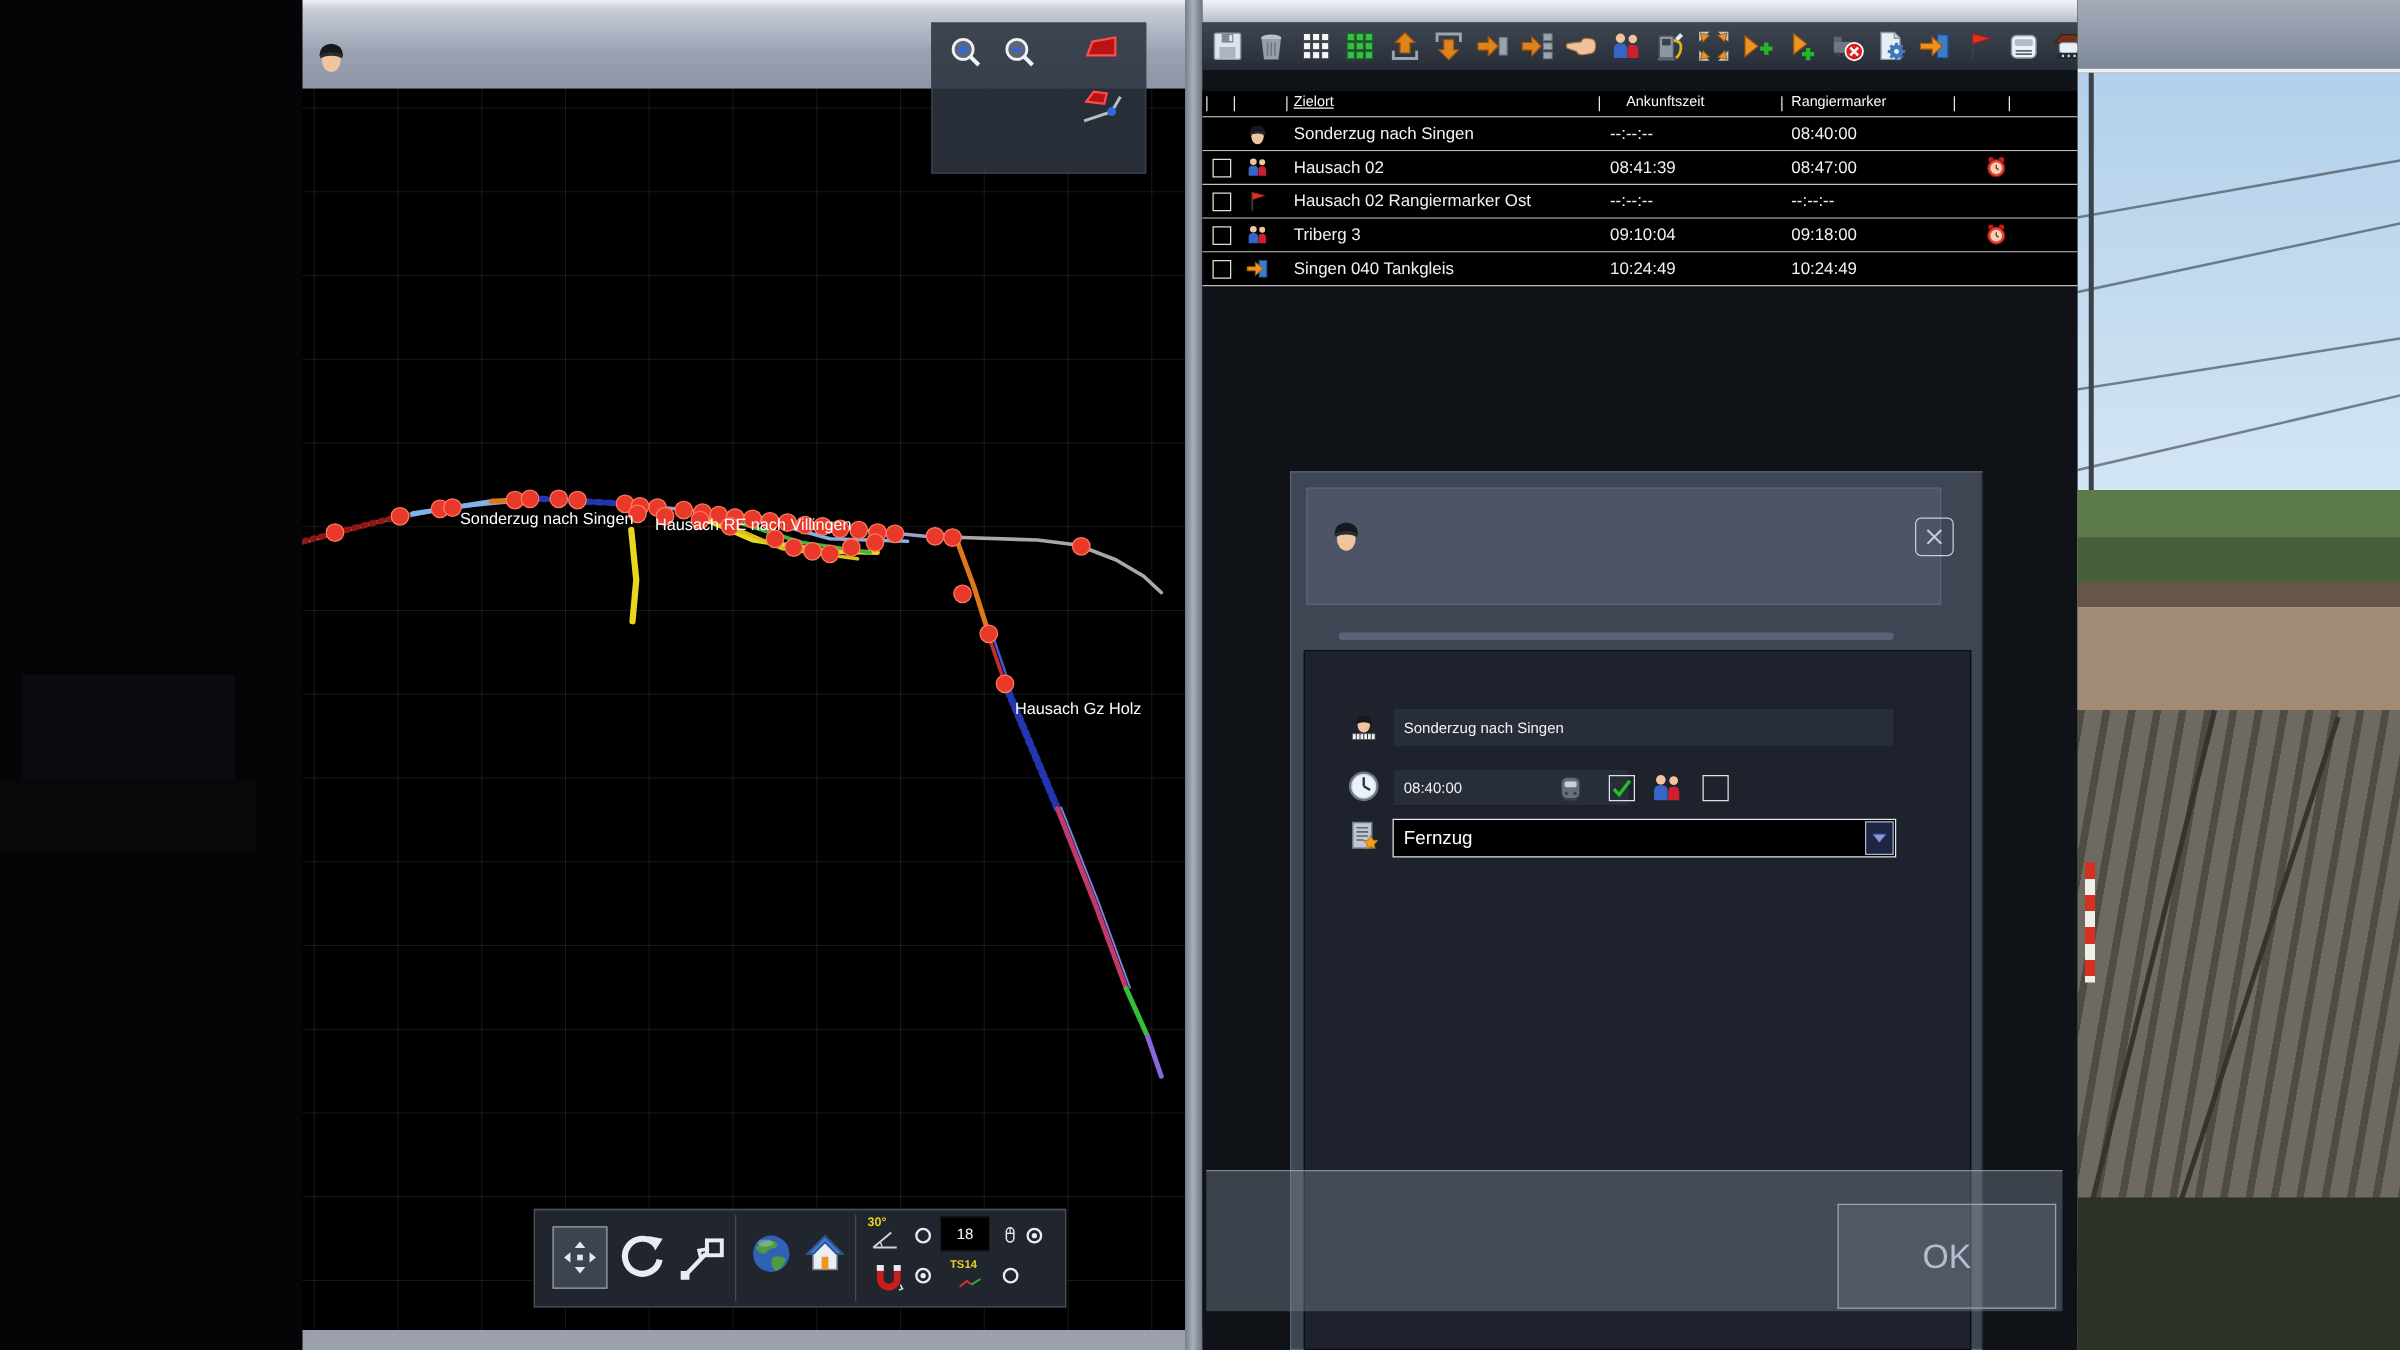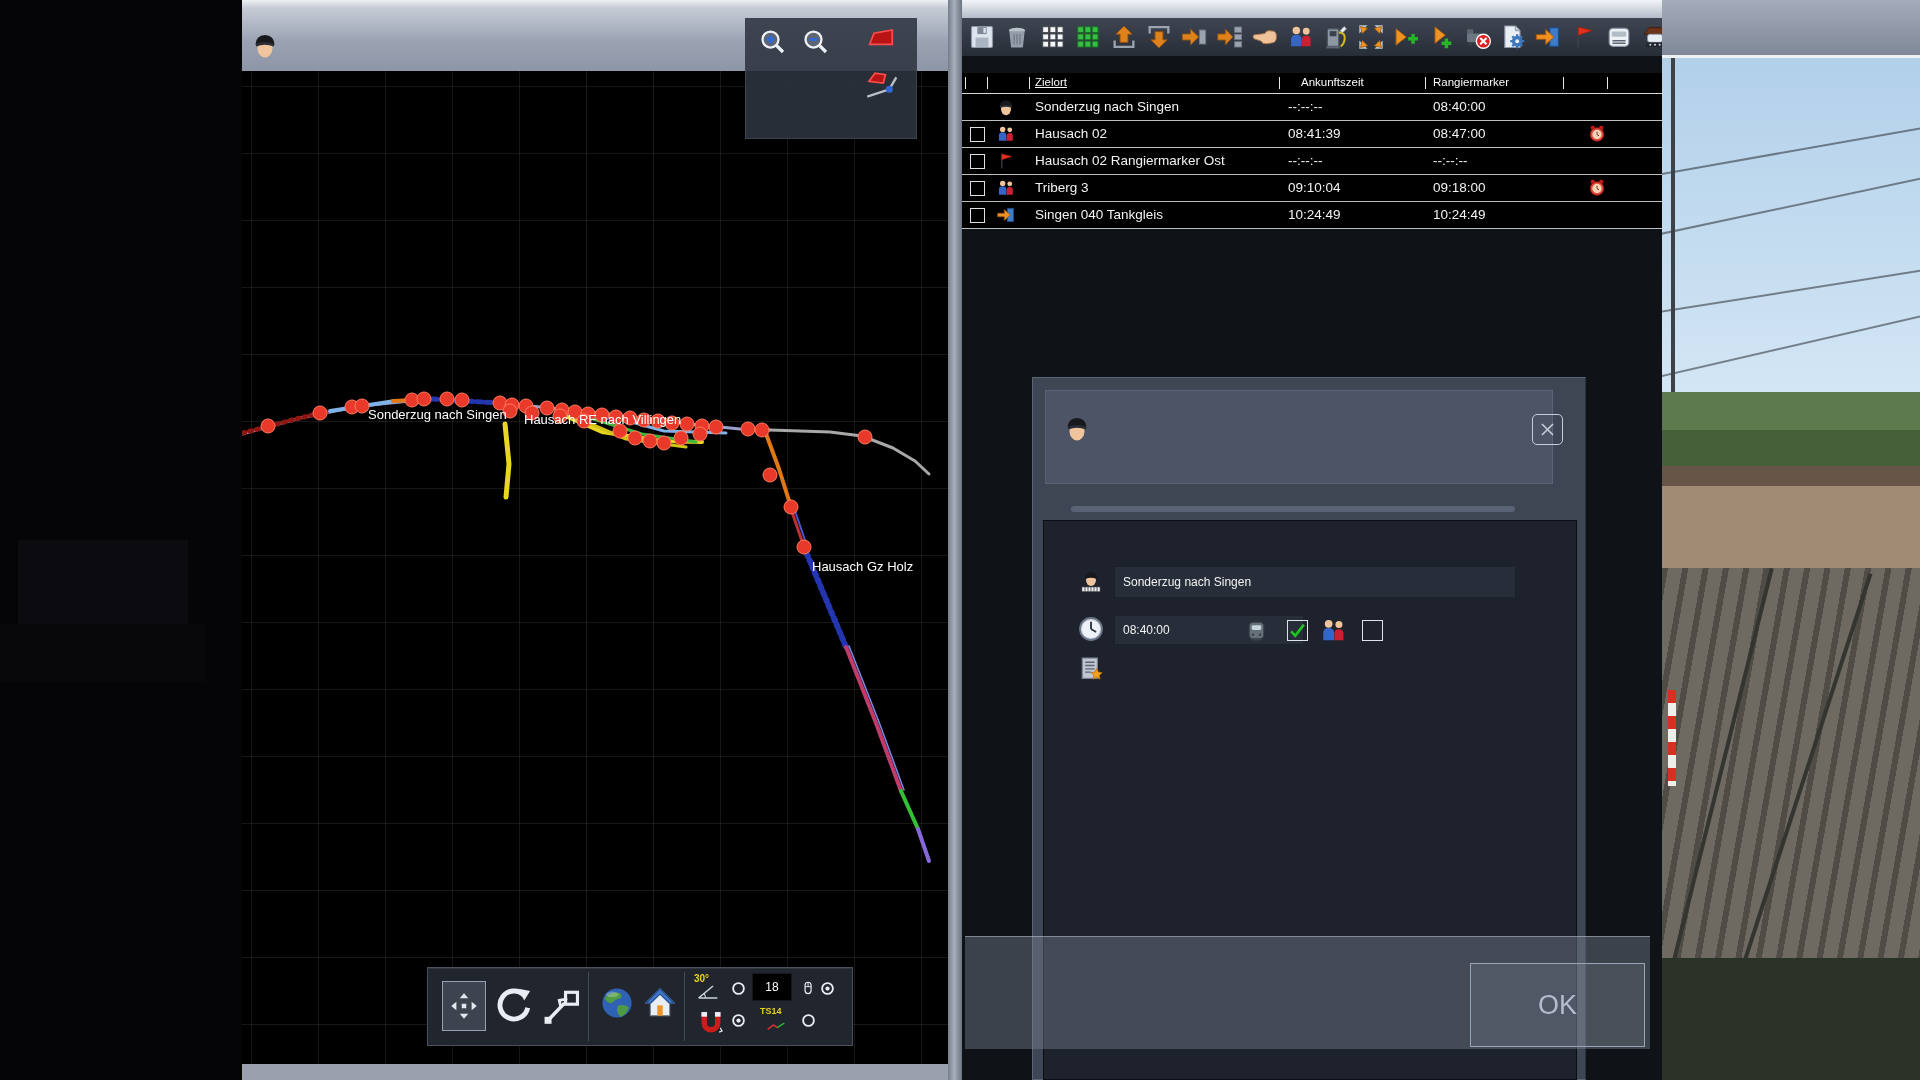--- a/index.html
+++ b/index.html
@@ -564,17 +564,23 @@
         <path d="M3.5 20 v-6 q0-4 4.5-4 q4.5 0 4.5 4 v6 Z" fill="#3565c5"></path>
         <circle cx="16.5" cy="7" r="2.9" fill="#f0c49c"></circle>
         <path d="M12.8 20 v-5.5 q0-3.6 3.7-3.6 q3.7 0 3.7 3.6 V20 Z" fill="#cc2030"></path>
       </svg></div>
   <div class="dlg-cb" style="left:329px;top:242px;"></div>
   <div class="dlg-ic" style="left:44px;top:274px;width:28px;height:34px;"><svg viewBox="0 0 24 24" width="100%" height="100%" preserveAspectRatio="xMidYMid meet">
         <rect x="4.5" y="2.6" width="13" height="17.5" fill="#c0c7d2" stroke="#767f8c" stroke-width="1"></rect>
         <path d="M7 6.2 h8 M7 9 h8 M7 11.8 h8 M7 14.6 h5" stroke="#5d6673" stroke-width="1.1"></path>
         <path d="M16.8 11.6 l1.5 3 3.3 .5 -2.4 2.3 .6 3.3 -3-1.6 -3 1.6 .6-3.3 -2.4-2.3 3.3-.5 Z" fill="#f2a11c" stroke="#b06a10" stroke-width="0.6"></path>
       </svg></div>
+  <div class="dlg-dd">
+    <span>Fernzug</span>
+    <span class="dd-arrow"><svg viewBox="0 0 24 24" width="100%" height="100%" preserveAspectRatio="xMidYMid meet">
+          <path d="M4.5 7.5 h15 l-7.5 9.5 Z" fill="#8b99d6" stroke="#46549a" stroke-width="1"></path>
+        </svg></span>
+  </div>
 </div>
 
 <div class="abs" id="footer">
   <div id="ok-btn">OK</div>
 </div>
 
 </body></html>

